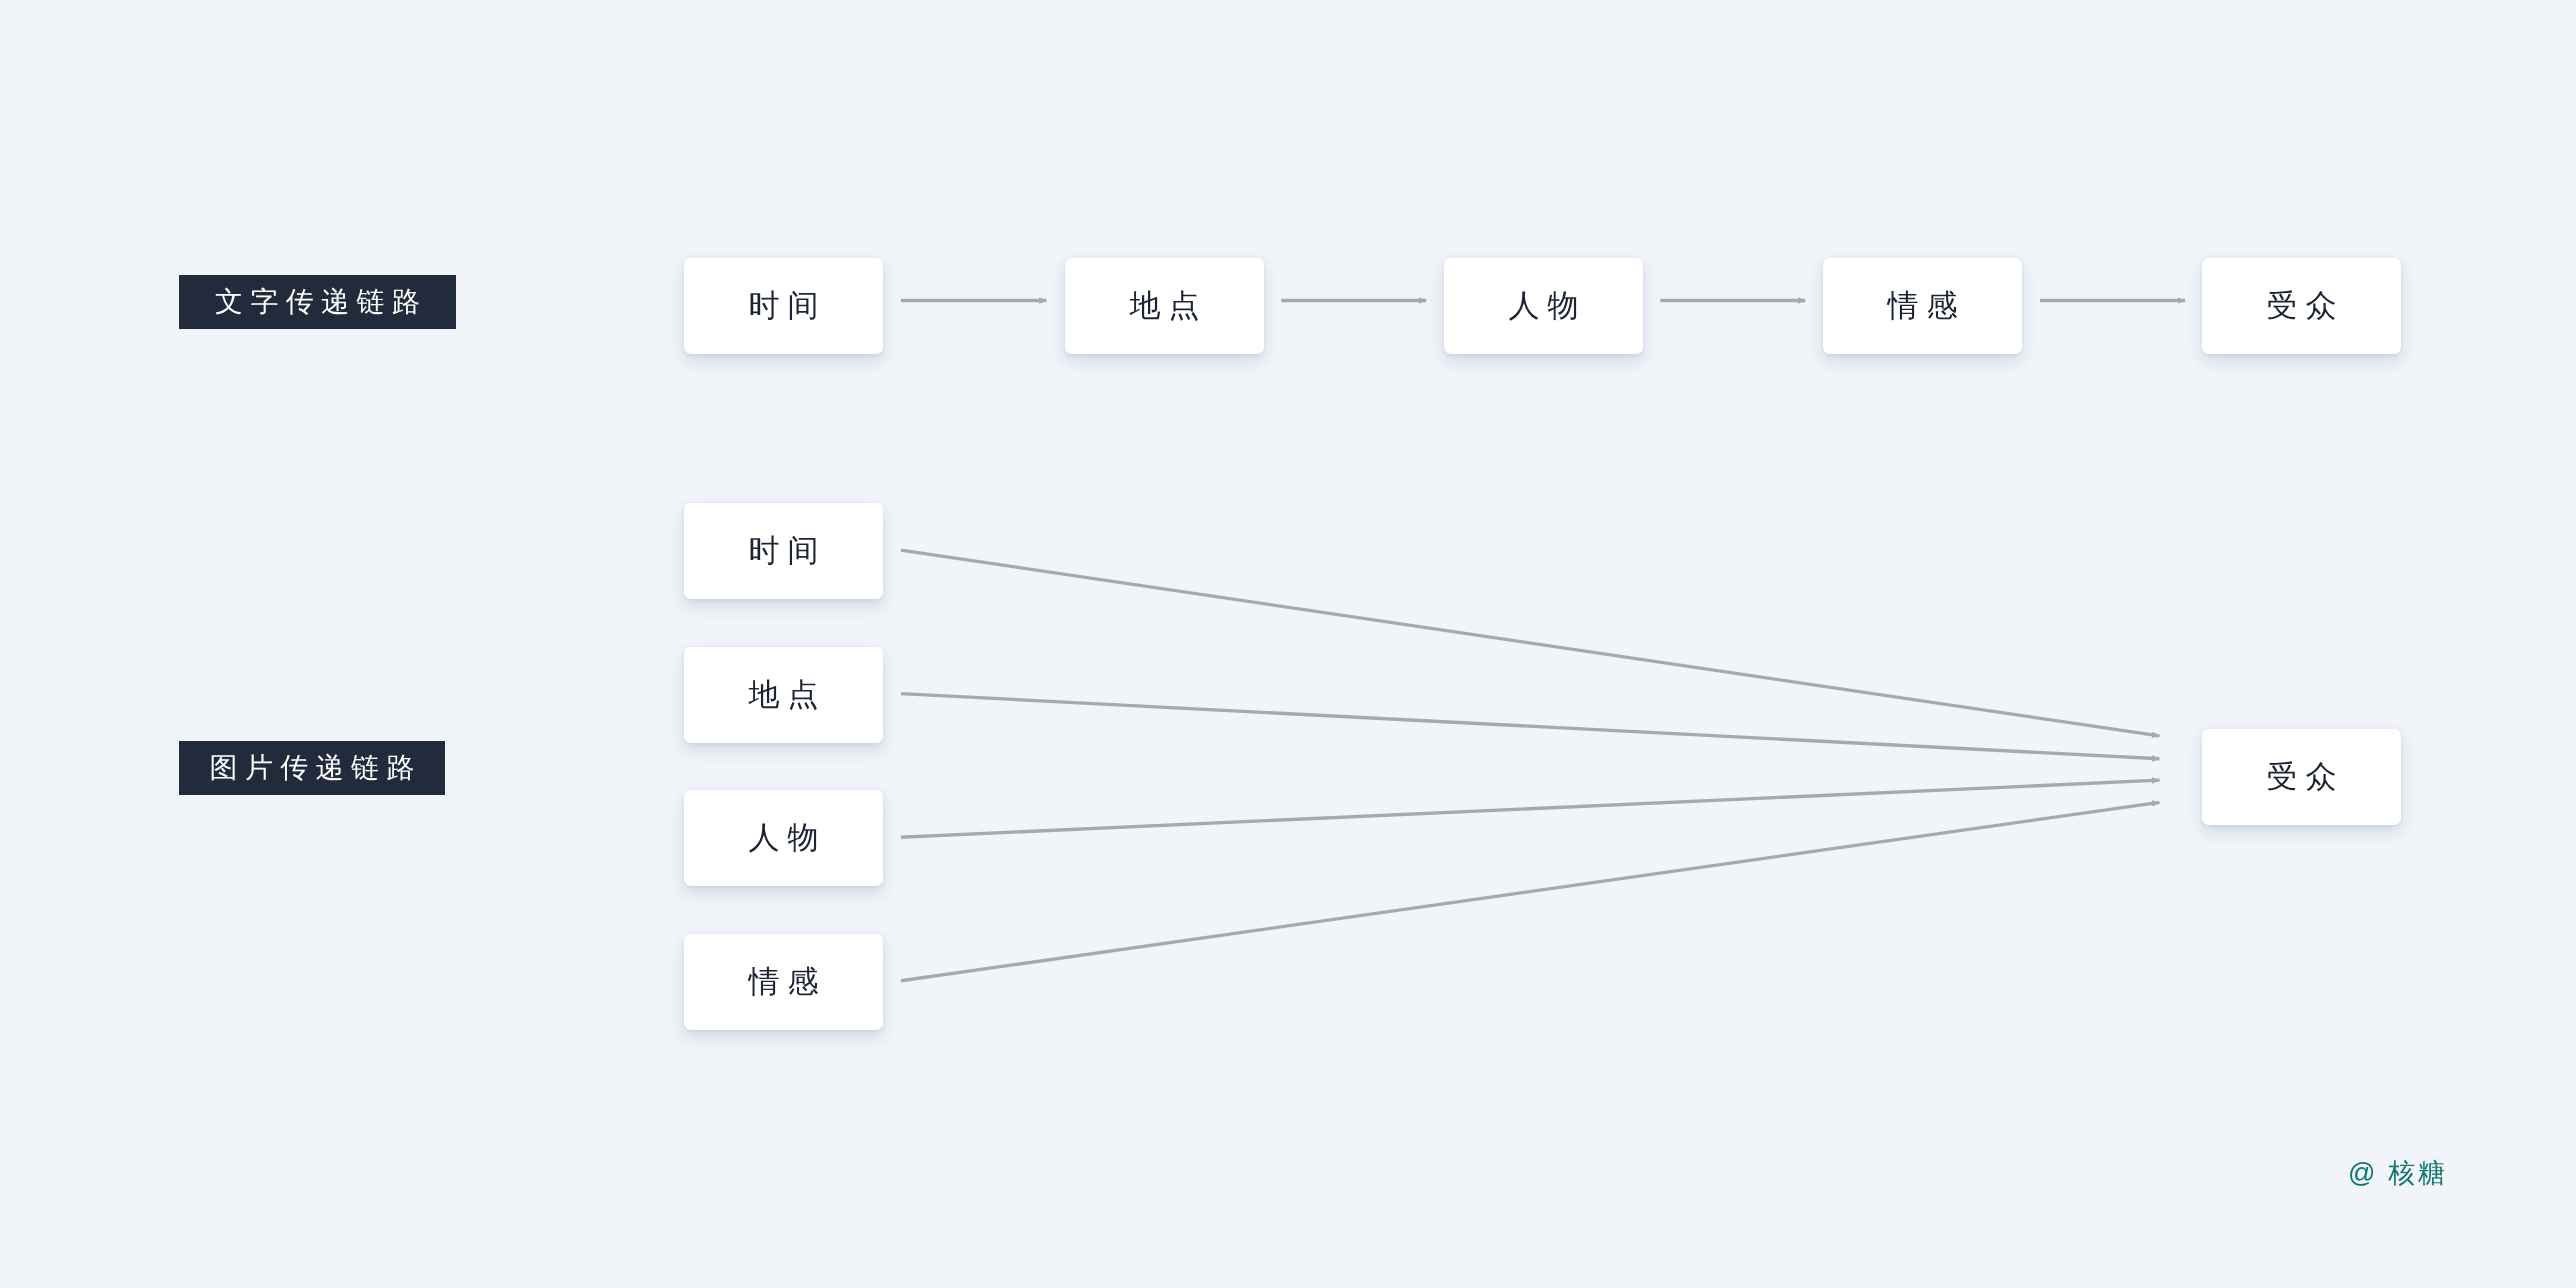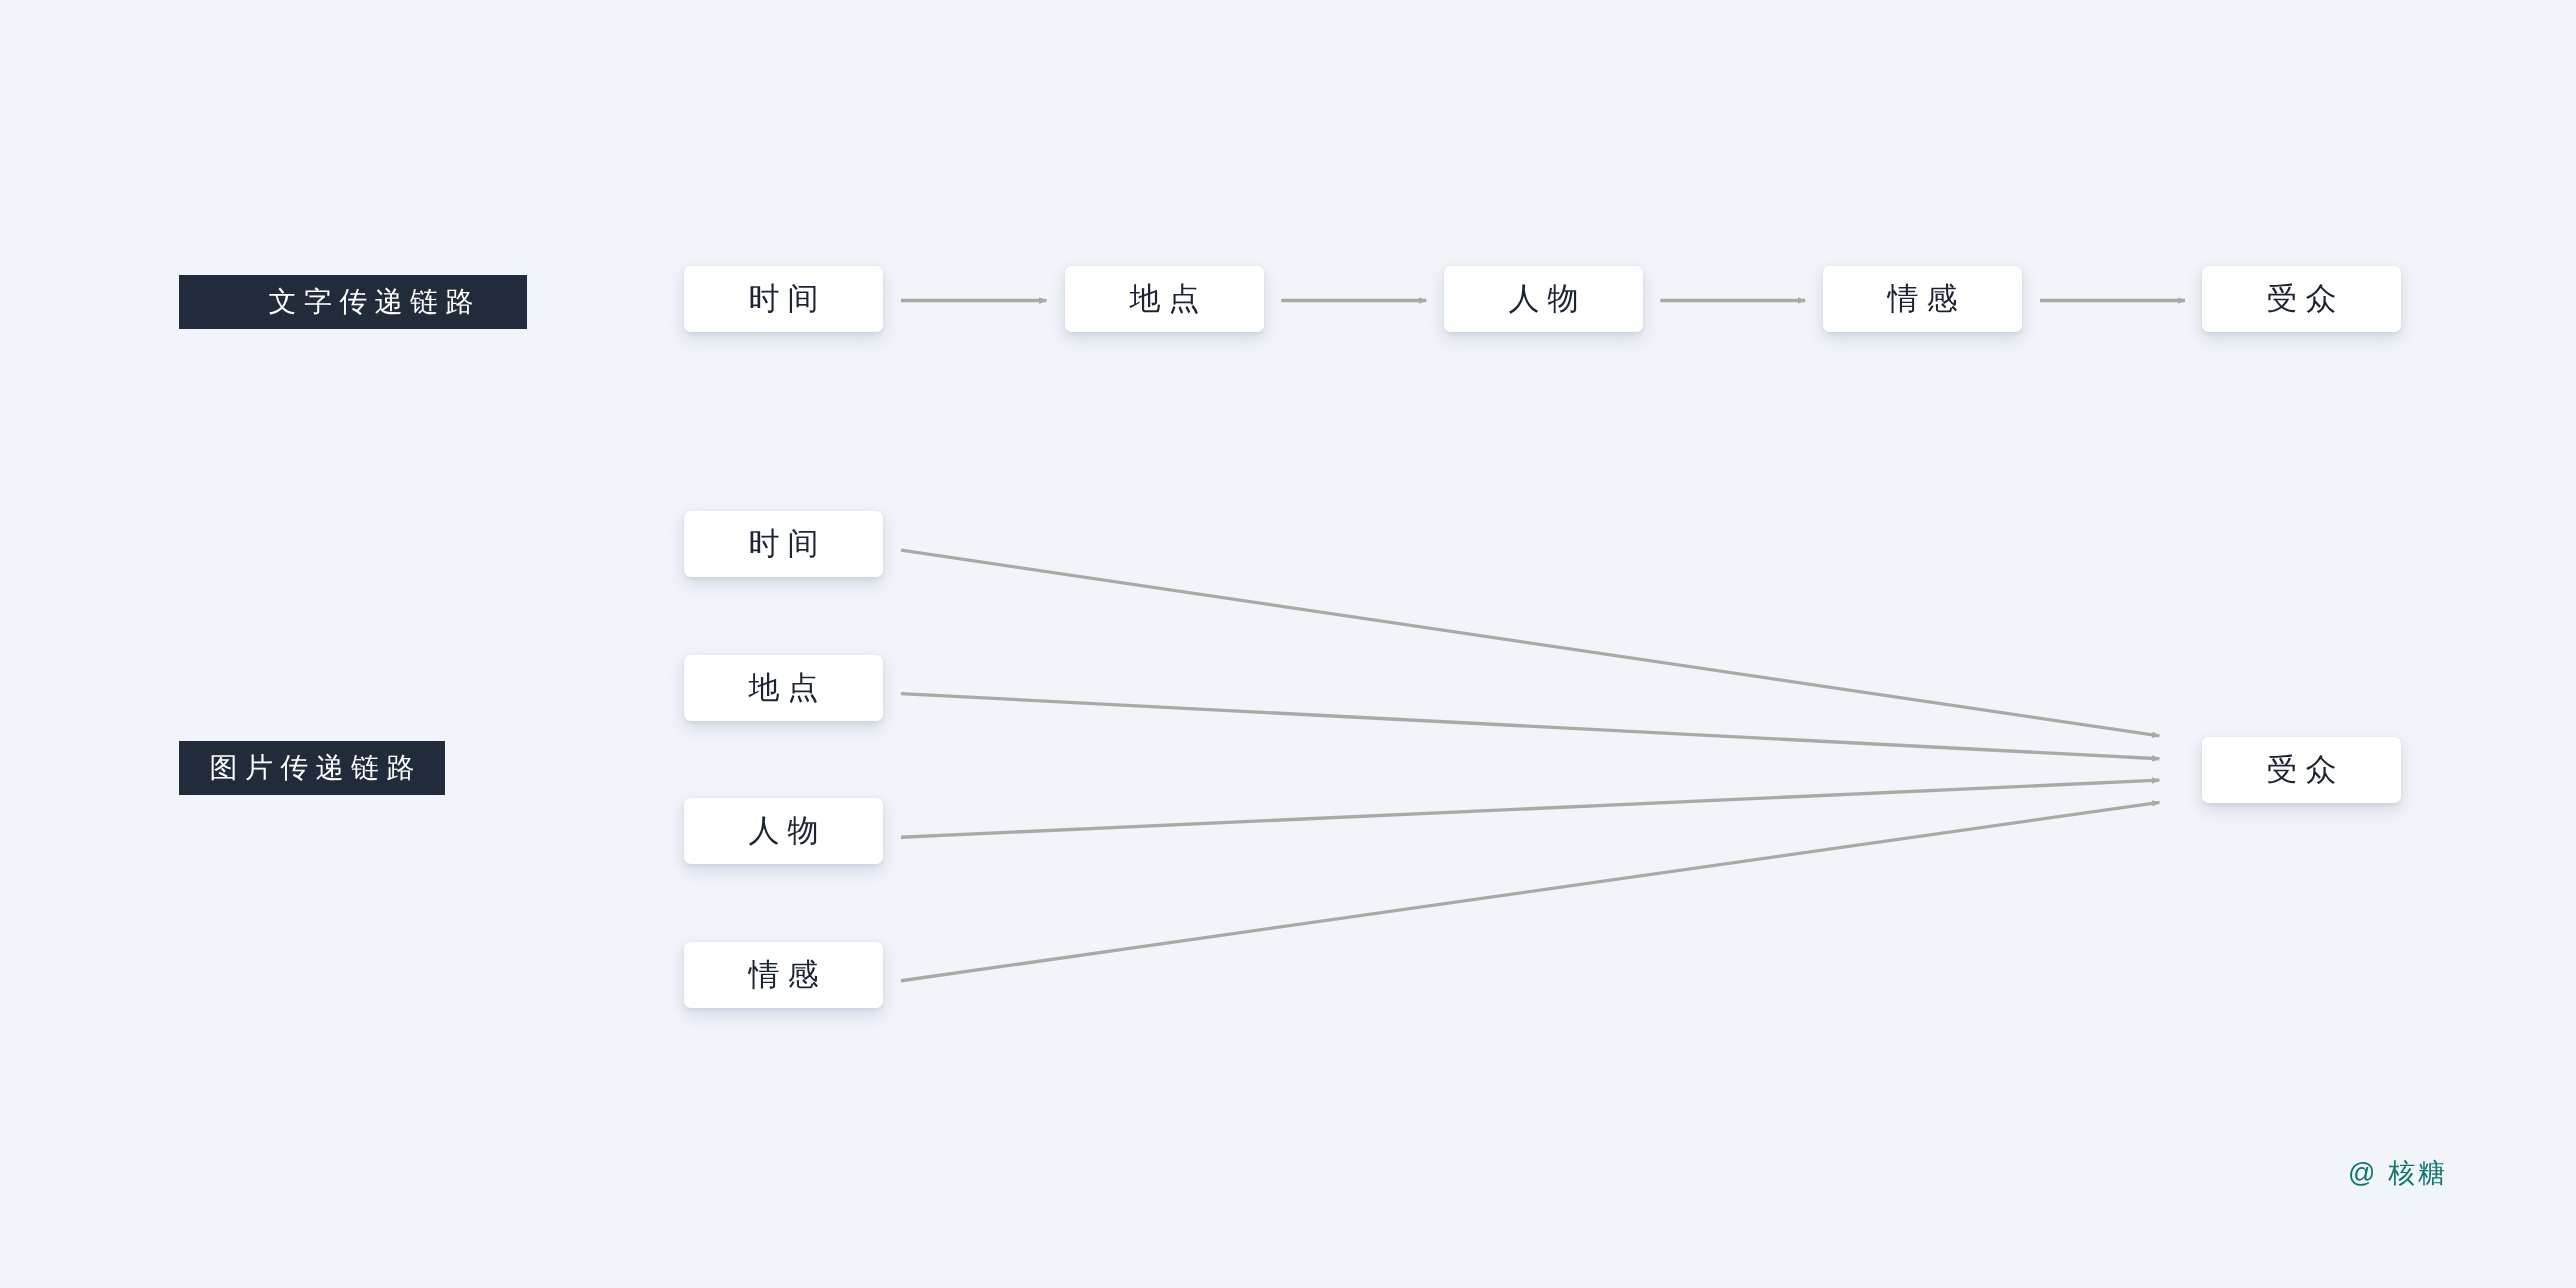--- a/index.html
+++ b/index.html
@@ -32,41 +32,40 @@
     justify-content: center;
     background: #222b3c;
     color: #ffffff;
     font-size: 28px;
     letter-spacing: 7.4px;
     text-indent: 7.4px;
     font-weight: 500;
     height: 54px;
     white-space: nowrap;
   }
-  #badge-text  { left: 179px; top: 275px;  width: 312px; padding-left: 36px; }
+  #badge-text  { left: 179px; top: 275px;  width: 277px; }
   #badge-image { left: 179px; top: 741px; width: 266px; }
 
   
   .node-card {
     position: absolute;
     background: #ffffff;
     border-radius: 6.7px;
     box-shadow: 0 6.7px 14.8px rgba(142, 155, 180, 0.30),
                 0 1.3px 3.4px rgba(142, 155, 180, 0.16);
     display: flex;
     align-items: center;
     justify-content: center;
     color: #1c2433;
     font-size: 31px;
     letter-spacing: 8px;
     text-indent: 8px;
     font-weight: 500;
-    height: 66px;
+    height: 96px;
     white-space: nowrap;
-    margin-top: 8px;
   }
 
   
   .chain-card { top: 258px; width: 199px; }
   #chain-0 { left: 684px; }
   #chain-1 { left: 1065px; }
   #chain-2 { left: 1444px; }
   #chain-3 { left: 1823px; }
   #chain-4 { left: 2202px; }
 

